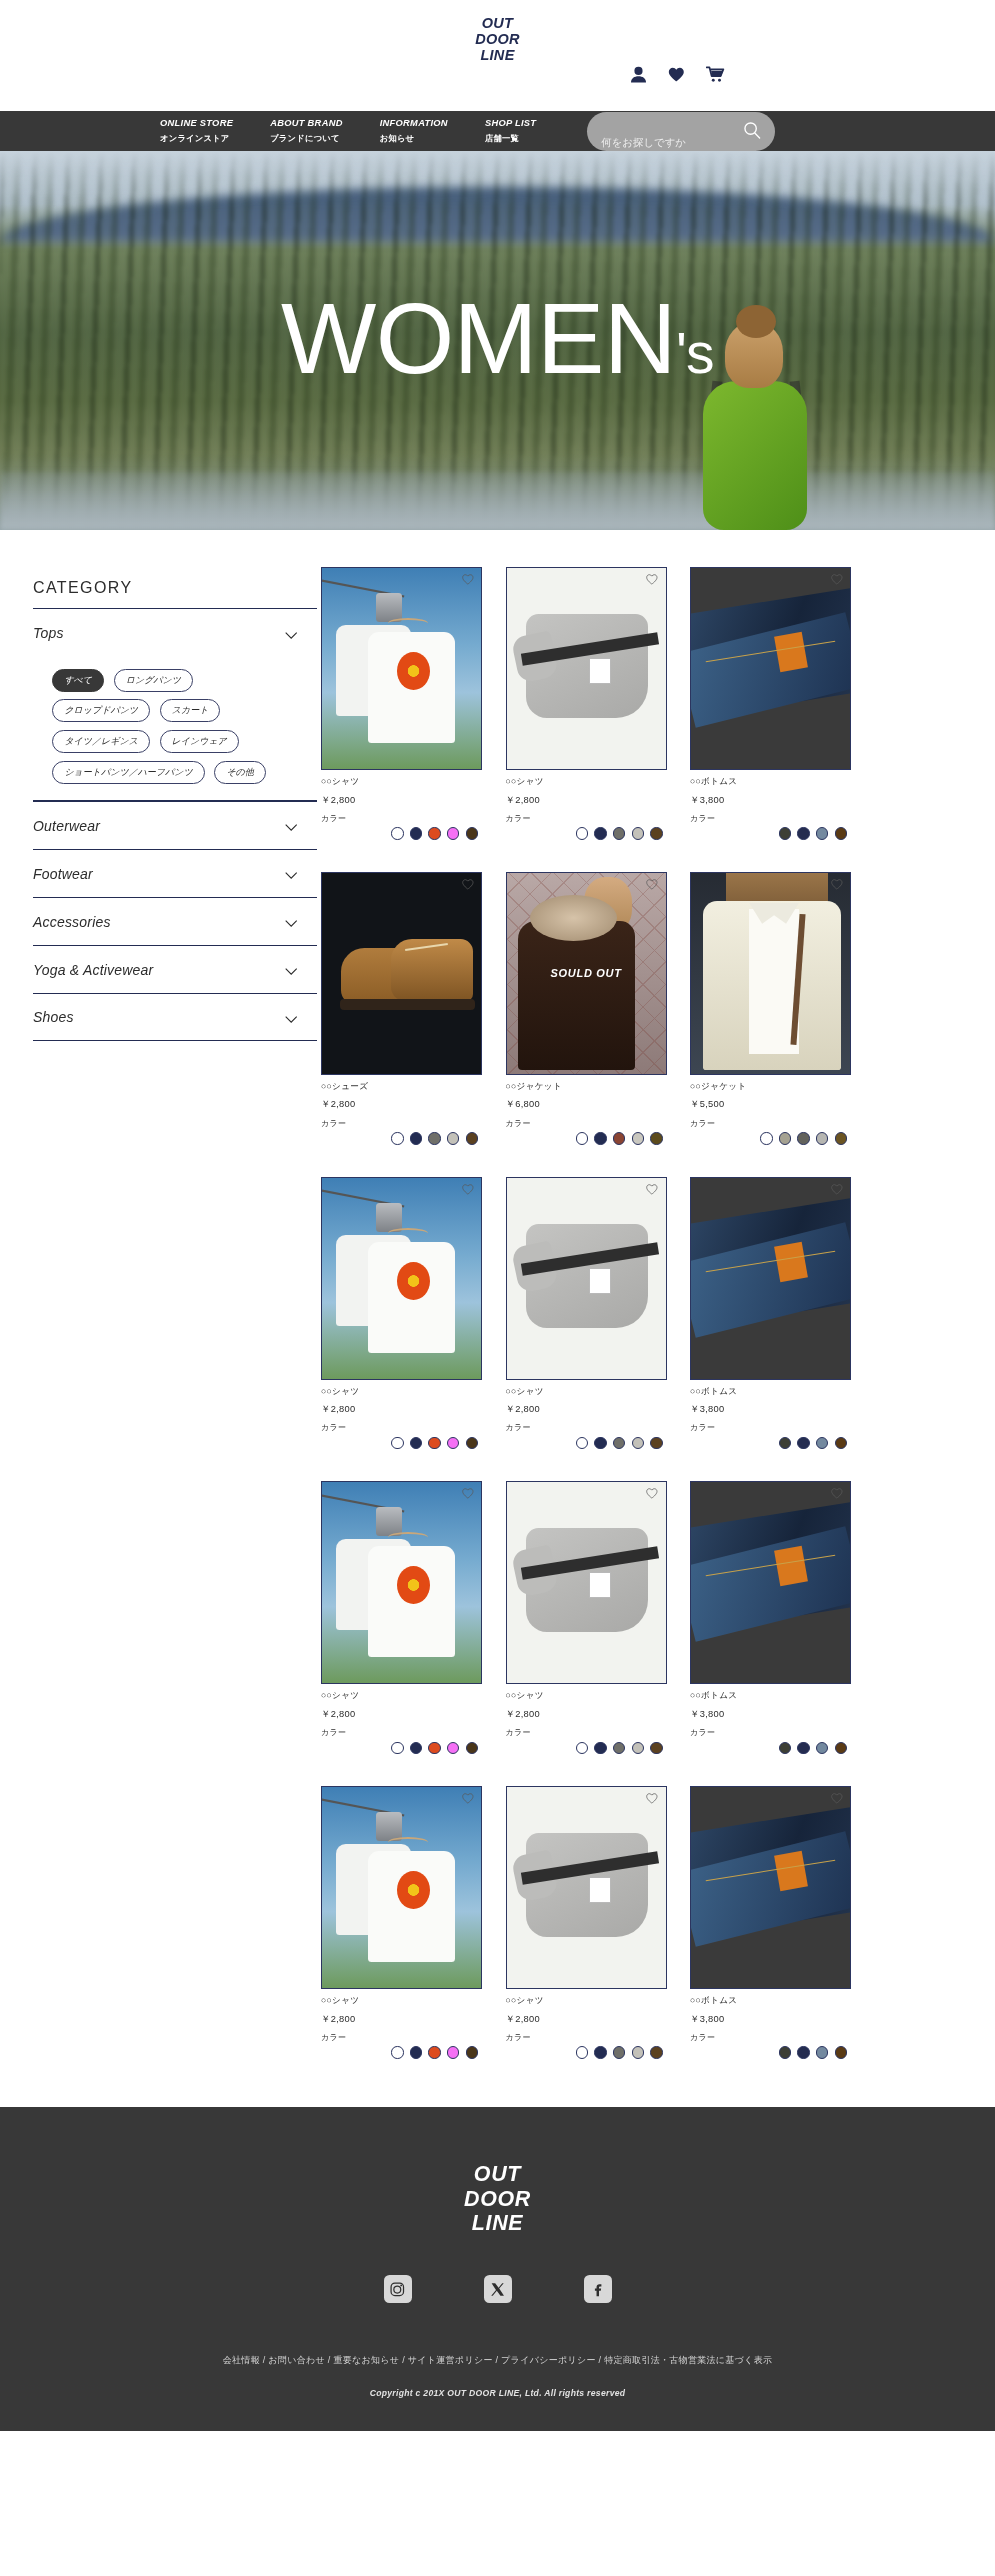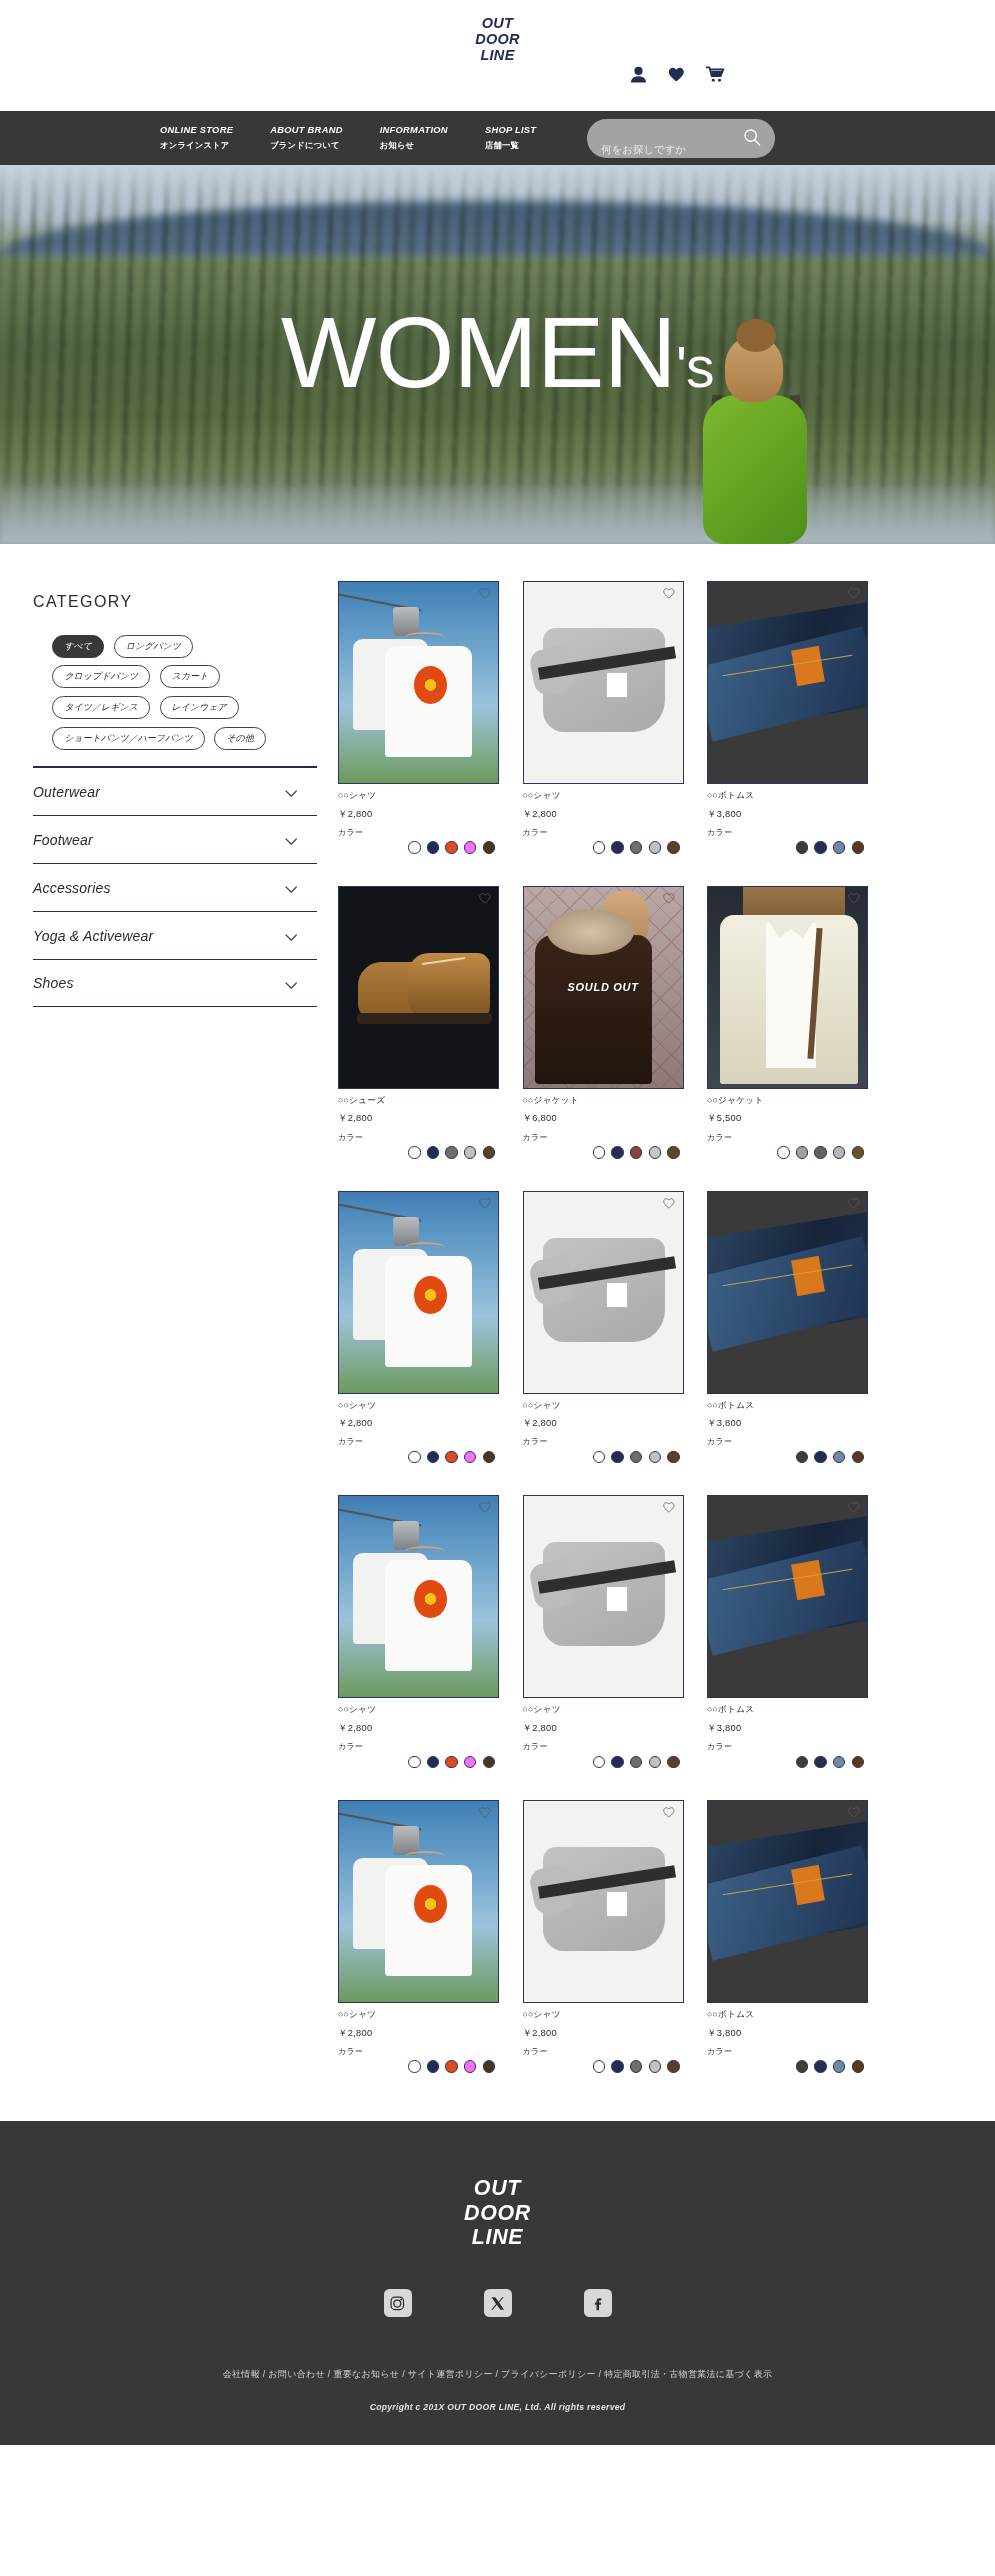--- a/index.html
+++ b/index.html
@@ -26,21 +26,21 @@
     font-size:14.5px; letter-spacing:0.3px; color:#232c52;
   }
   .header-icons {
     position:absolute; right:270px; top:66px;
     display:flex; align-items:center; gap:22px;
   }
   .hicon { color:#232c52; display:block; line-height:0; }
 
   
   .nav {
-    background:#383838; height:54px; display:flex;
+    background:#383838; height:40px; display:flex;
     align-items:center; padding-left:160px; gap:0;
   }
   .nav-item { margin-right:37px; cursor:pointer; }
   .nav-en {
     display:block; color:#fff; font-size:9.3px; font-style:italic;
     font-weight:bold; letter-spacing:0.3px; white-space:nowrap;
   }
   .nav-jp {
     display:block; color:#fff; font-size:8.3px; margin-top:4.8px;
     letter-spacing:0.2px; white-space:nowrap; font-weight:bold;
@@ -90,21 +90,21 @@
   .hiker-head { position:absolute; left:48px; bottom:142px; width:58px; height:66px;
     background:linear-gradient(#caa06a,#a87c44); border-radius:46% 46% 40% 40%; }
   .hiker-bun { position:absolute; left:59px; bottom:192px; width:40px; height:33px;
     background:#8d6434; border-radius:50%; }
   .hiker-strap { position:absolute; left:32px; bottom:83px; width:9.7px; height:66px;
     background:rgba(40,40,40,.55); transform:rotate(6deg); }
   .hiker-strap2 { position:absolute; left:116px; bottom:83px; width:9.7px; height:66px;
     background:rgba(40,40,40,.55); transform:rotate(-6deg); }
 
   
-  .content { display:flex; padding:37px 0 0 0;gap:17px; }
+  .content { display:flex; padding:37px 0 0 0; }
   .sidebar { width:317px; padding-left:33px; padding-top:12.4px; }
   .cat-title {
     font-size:16px; letter-spacing:1.4px; font-weight:400; color:#2c2c2c;
     padding-bottom:11px; font-family:"Liberation Sans",sans-serif;
   }
   .cat-row {
     border-top:1.4px solid #232c52; height:48px; display:flex;
     align-items:center; justify-content:space-between;
     padding-right:19.4px; cursor:pointer;
   }
@@ -306,20 +306,28 @@
         <div class="hiker-bun"></div>
     </div>
     <div class="hero-title"><span>WOMEN</span><span class="apo">'s</span></div>
   </div>
 
   <div class="content">
 
     <div class="sidebar">
       <div class="cat-title">CATEGORY</div>
 
+      <div class="cat-row">
+        <span class="cat-name">Tops</span>
+        <span class="chev">
+          <svg width="12.4" height="7.6" viewBox="0 0 18 11">
+              <polyline points="1,1 9,9 17,1" stroke="#2b2b2b" stroke-width="1.6" fill="none"></polyline>
+            </svg>
+        </span>
+      </div>
 
 
       <div class="cat-panel">
         <div class="pill-grid">
           <div class="pill active">
               <span>すべて</span>
             </div>
           <div class="pill">
               <span>ロングパンツ</span>
             </div>

